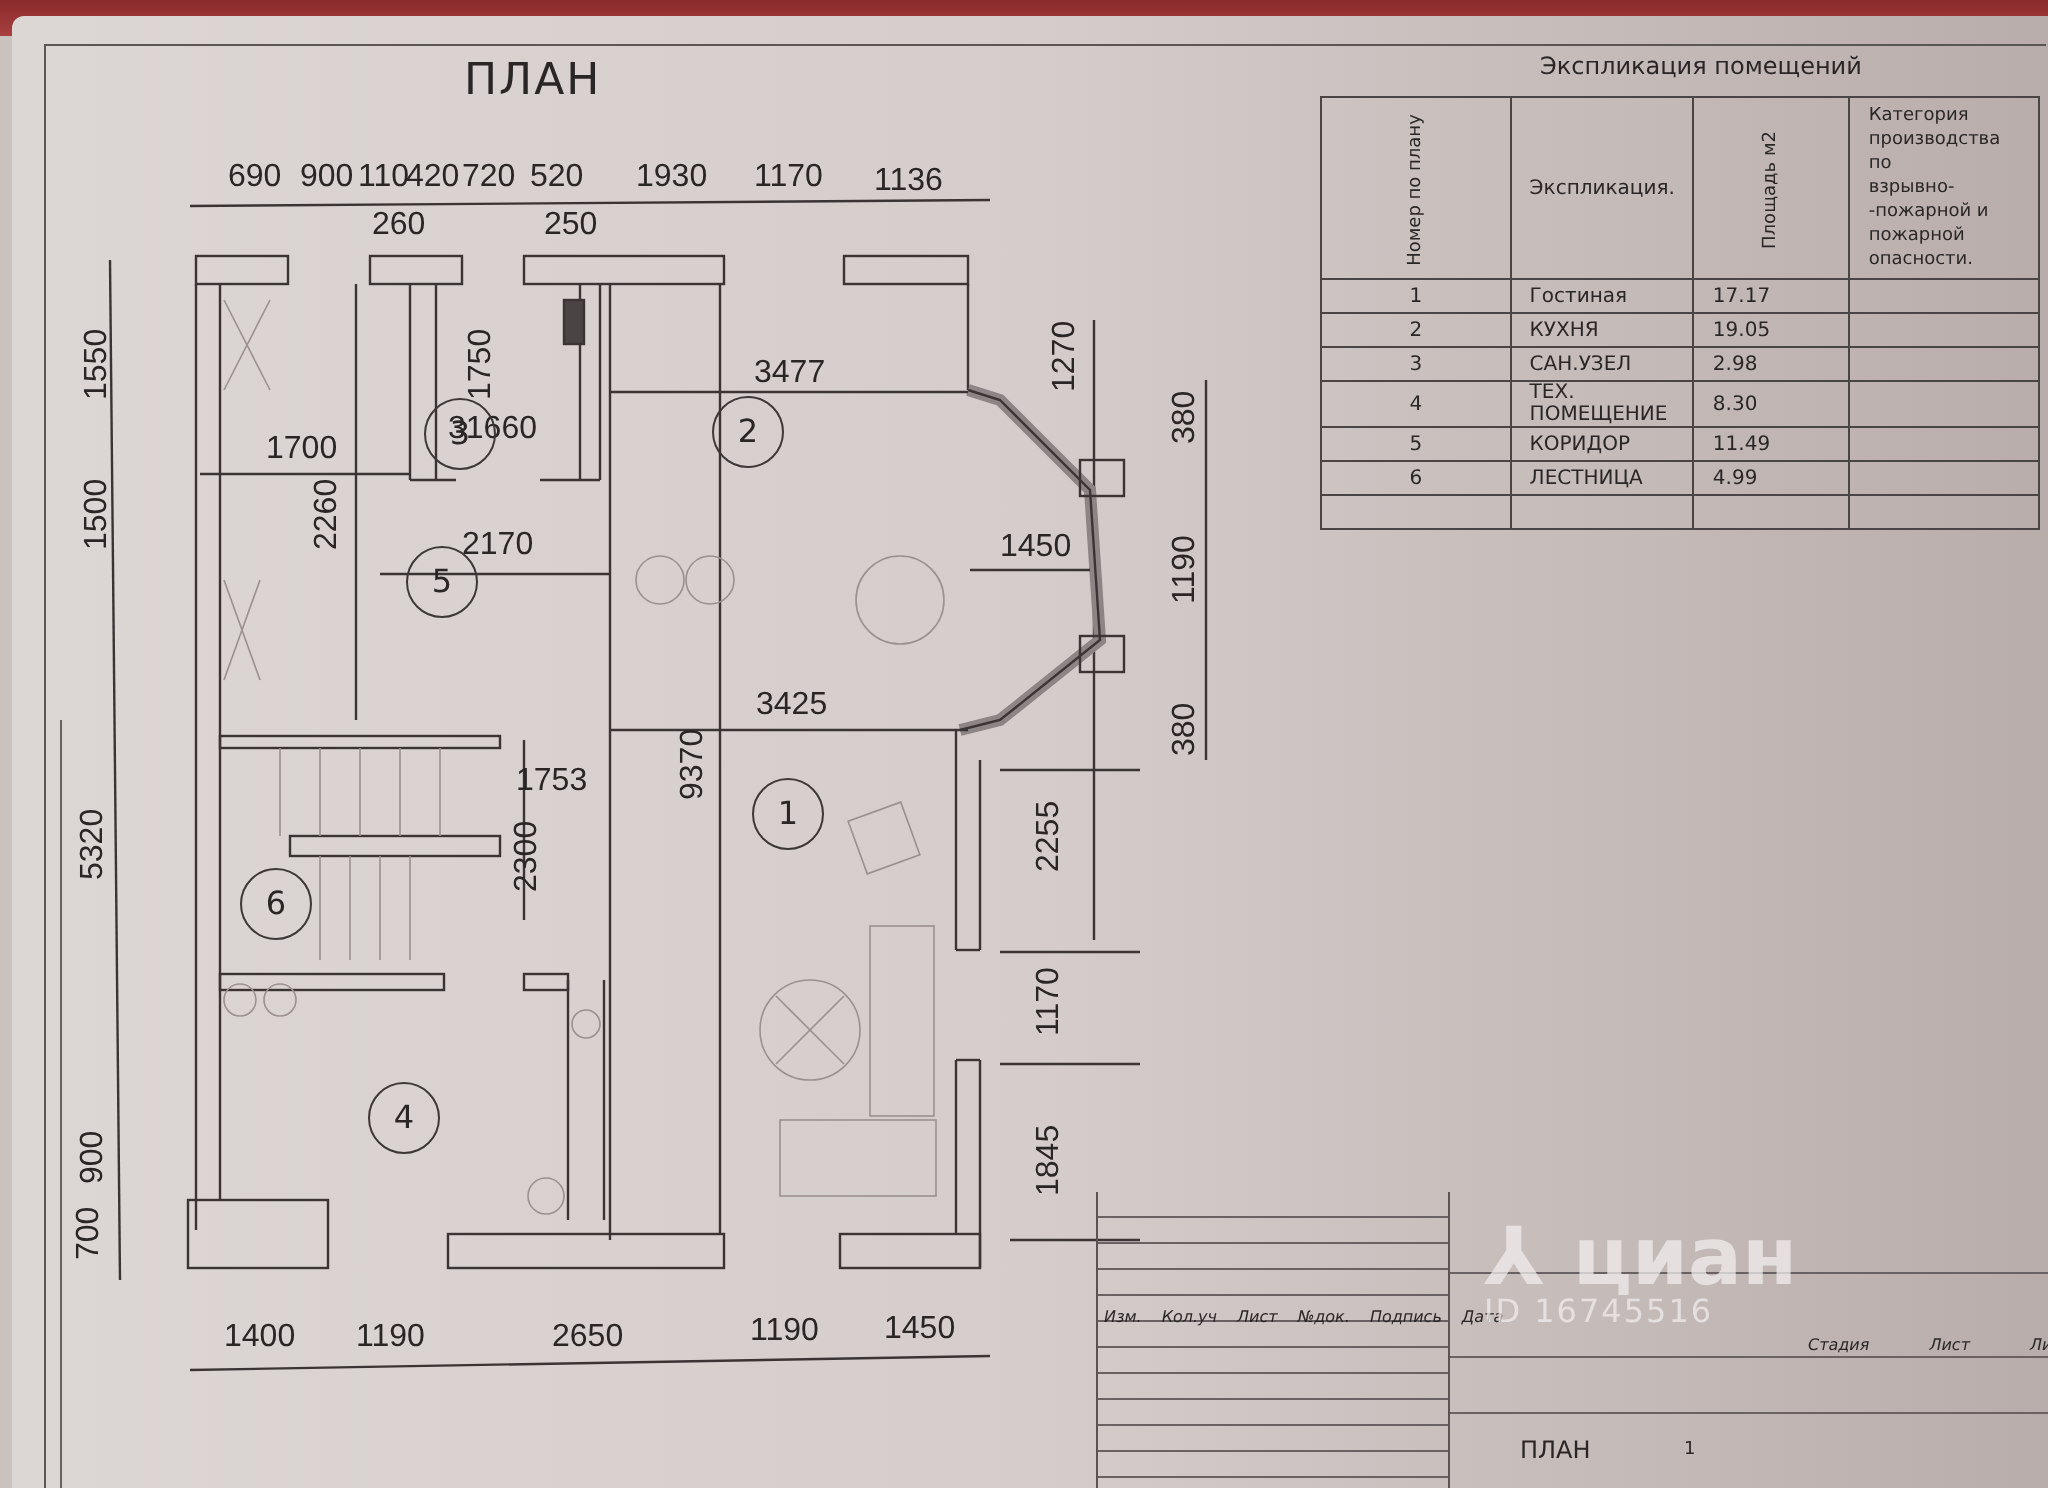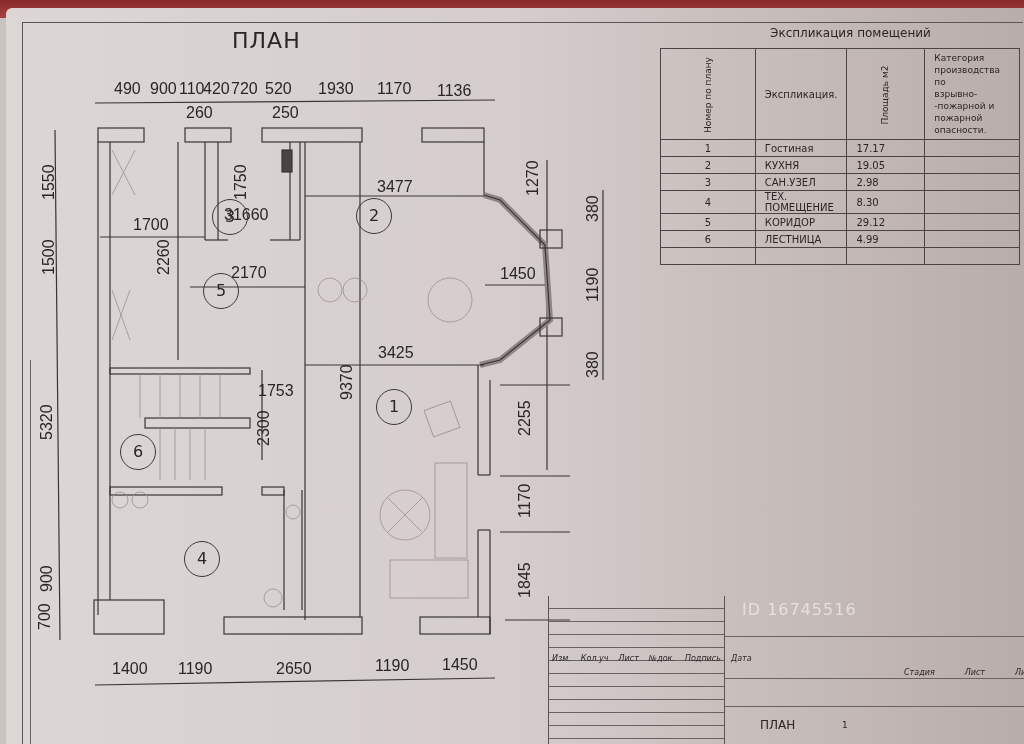--- a/index.html
+++ b/index.html
@@ -143,21 +143,21 @@
     <line x1="262" y1="370" x2="262" y2="460"></line>
     <line x1="500" y1="385" x2="570" y2="385"></line>
     <line x1="500" y1="476" x2="570" y2="476"></line>
     <line x1="500" y1="532" x2="570" y2="532"></line>
     <line x1="505" y1="620" x2="570" y2="620"></line>
   </g>
 </svg>
 
 <div class="title">ПЛАН</div>
 
-<div class="dim" style="left:114px;top:80px">490</div>
+<div class="dim" style="left:114px;top:80px">690</div>
 <div class="dim" style="left:150px;top:80px">900</div>
 <div class="dim" style="left:179px;top:80px">110</div>
 <div class="dim" style="left:203px;top:80px">420</div>
 <div class="dim" style="left:231px;top:80px">720</div>
 <div class="dim" style="left:265px;top:80px">520</div>
 <div class="dim" style="left:318px;top:80px">1930</div>
 <div class="dim" style="left:377px;top:80px">1170</div>
 <div class="dim" style="left:437px;top:82px">1136</div>
 <div class="dim" style="left:186px;top:104px">260</div>
 <div class="dim" style="left:272px;top:104px">250</div>
@@ -243,21 +243,21 @@
   </tr>
   <tr>
     <td style="text-align:center">4</td>
     <td>ТЕХ. ПОМЕЩЕНИЕ</td>
     <td>8.30</td>
     <td></td>
   </tr>
   <tr>
     <td style="text-align:center">5</td>
     <td>КОРИДОР</td>
-    <td>29.12</td>
+    <td>11.49</td>
     <td></td>
   </tr>
   <tr>
     <td style="text-align:center">6</td>
     <td>ЛЕСТНИЦА</td>
     <td>4.99</td>
     <td></td>
   </tr>
   <tr>
     <td></td>
@@ -298,14 +298,18 @@
   <div class="stamp-labels">
     <span>Стадия</span>
     <span>Лист</span>
     <span>Листов</span>
   </div>
   <div class="stamp-name">ПЛАН</div>
   <div class="stamp-sheet">1</div>
 </div>
 
 <div class="watermark">
+  <div class="wm-logo">
+    <span>⅄</span>
+    <span>циан</span>
+  </div>
   <div class="wm-id">ID 16745516</div>
 </div>
 
 </body></html>

